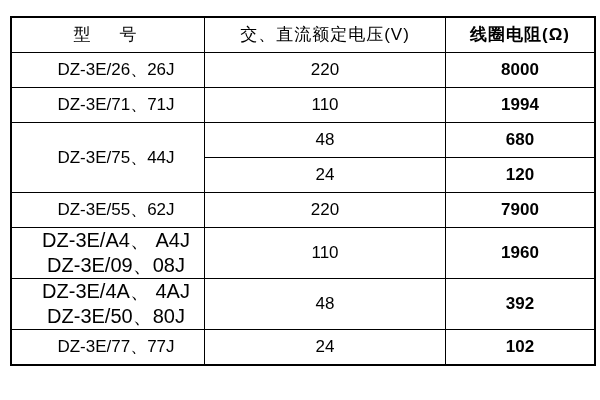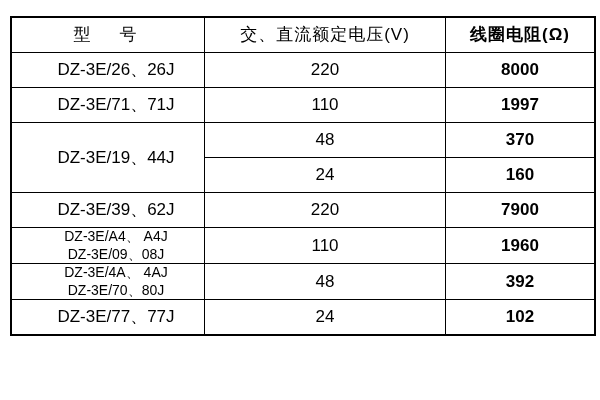--- a/index.html
+++ b/index.html
@@ -46,21 +46,21 @@
     height: 44px;
     font-size: 18px;
     letter-spacing: 1px;
   }
   .hdr-model { letter-spacing: 6px; }
 
   td.model {
     font-size: 17px;
   }
   td.model.two-line {
-    font-size: 14px;
+    font-size: 20px;
     line-height: 1.25;
     letter-spacing: 0px;
   }
   td.model .line {
     display: block;
     white-space: pre;
     margin-left: 16px;
   }
   .thick-top td {
     border-top-width: 2px;
@@ -91,56 +91,56 @@
           </td>
           <td class="col-volt num">220</td>
           <td class="col-res num">8000</td>
         </tr>
 
         <tr>
           <td class="col-model model">
             <span class="line">DZ-3E/71、71J</span>
           </td>
           <td class="col-volt num">110</td>
-          <td class="col-res num">1997</td>
+          <td class="col-res num">1994</td>
         </tr>
 
         <tr>
           <td class="col-model model" rowspan="2">
-            <span class="line">DZ-3E/19、44J</span>
+            <span class="line">DZ-3E/75、44J</span>
           </td>
           <td class="col-volt num">48</td>
-          <td class="col-res num">370</td>
+          <td class="col-res num">680</td>
         </tr>
         <tr>
           <td class="col-volt num">24</td>
-          <td class="col-res num">160</td>
+          <td class="col-res num">120</td>
         </tr>
 
         <tr class="thick-top">
           <td class="col-model model">
-            <span class="line">DZ-3E/39、62J</span>
+            <span class="line">DZ-3E/55、62J</span>
           </td>
           <td class="col-volt num">220</td>
           <td class="col-res num">7900</td>
         </tr>
 
         <tr>
           <td class="col-model model two-line">
             <span class="line">DZ-3E/A4、 A4J</span>
             <span class="line">DZ-3E/09、08J</span>
           </td>
           <td class="col-volt num">110</td>
           <td class="col-res num">1960</td>
         </tr>
 
         <tr>
           <td class="col-model model two-line">
             <span class="line">DZ-3E/4A、 4AJ</span>
-            <span class="line">DZ-3E/70、80J</span>
+            <span class="line">DZ-3E/50、80J</span>
           </td>
           <td class="col-volt num">48</td>
           <td class="col-res num">392</td>
         </tr>
 
         <tr>
           <td class="col-model model">
             <span class="line">DZ-3E/77、77J</span>
           </td>
           <td class="col-volt num">24</td>

